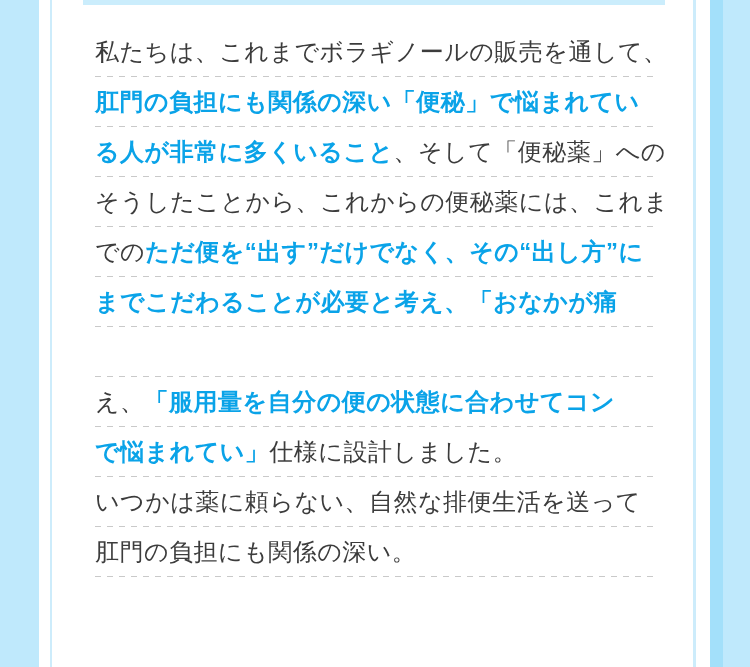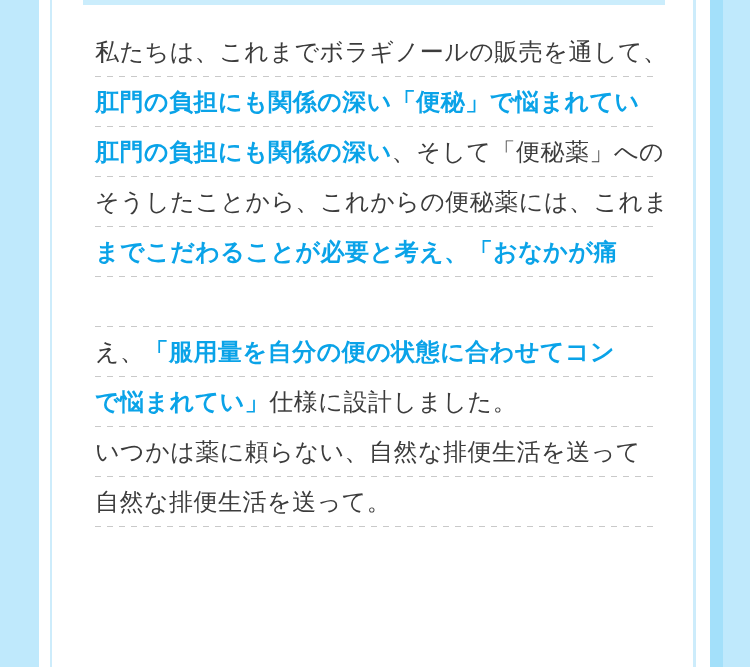--- a/index.html
+++ b/index.html
@@ -109,40 +109,44 @@
   <div class="top-strip"></div>
 
   <div class="text-block">
       <div class="line">
         <span class="seg-normal">私たちは、これまでボラギノールの販売を通して、</span>
       </div>
       <div class="line">
         <span class="seg-accent">肛門の負担にも関係の深い「便秘」で悩まれてい</span>
       </div>
       <div class="line">
-        <span class="seg-accent">肛門の負担にも関係の深い</span>
+        <span class="seg-accent">る人が非常に多くいること</span>
         <span class="seg-normal">、そして「便秘薬」への</span>
       </div>
       <div class="line">
         <span class="seg-normal">そうしたことから、これからの便秘薬には、これま</span>
+      </div>
+      <div class="line">
+        <span class="seg-normal">での</span>
+        <span class="seg-accent">ただ便を“出す”だけでなく、その“出し方”に</span>
       </div>
       <div class="line">
         <span class="seg-accent">までこだわることが必要と考え、「おなかが痛</span>
       </div>
       <div class="line">
       </div>
       <div class="line">
         <span class="seg-normal">え、</span>
         <span class="seg-accent">「服用量を自分の便の状態に合わせてコン</span>
       </div>
       <div class="line">
         <span class="seg-accent">で悩まれてい」</span>
         <span class="seg-normal">仕様に設計しました。</span>
       </div>
       <div class="line">
         <span class="seg-normal">いつかは薬に頼らない、自然な排便生活を送って</span>
       </div>
       <div class="line">
-        <span class="seg-normal">自然な排便生活を送って。</span>
+        <span class="seg-normal">肛門の負担にも関係の深い。</span>
       </div>
     </div>
 
 </div>
 
 </body></html>

